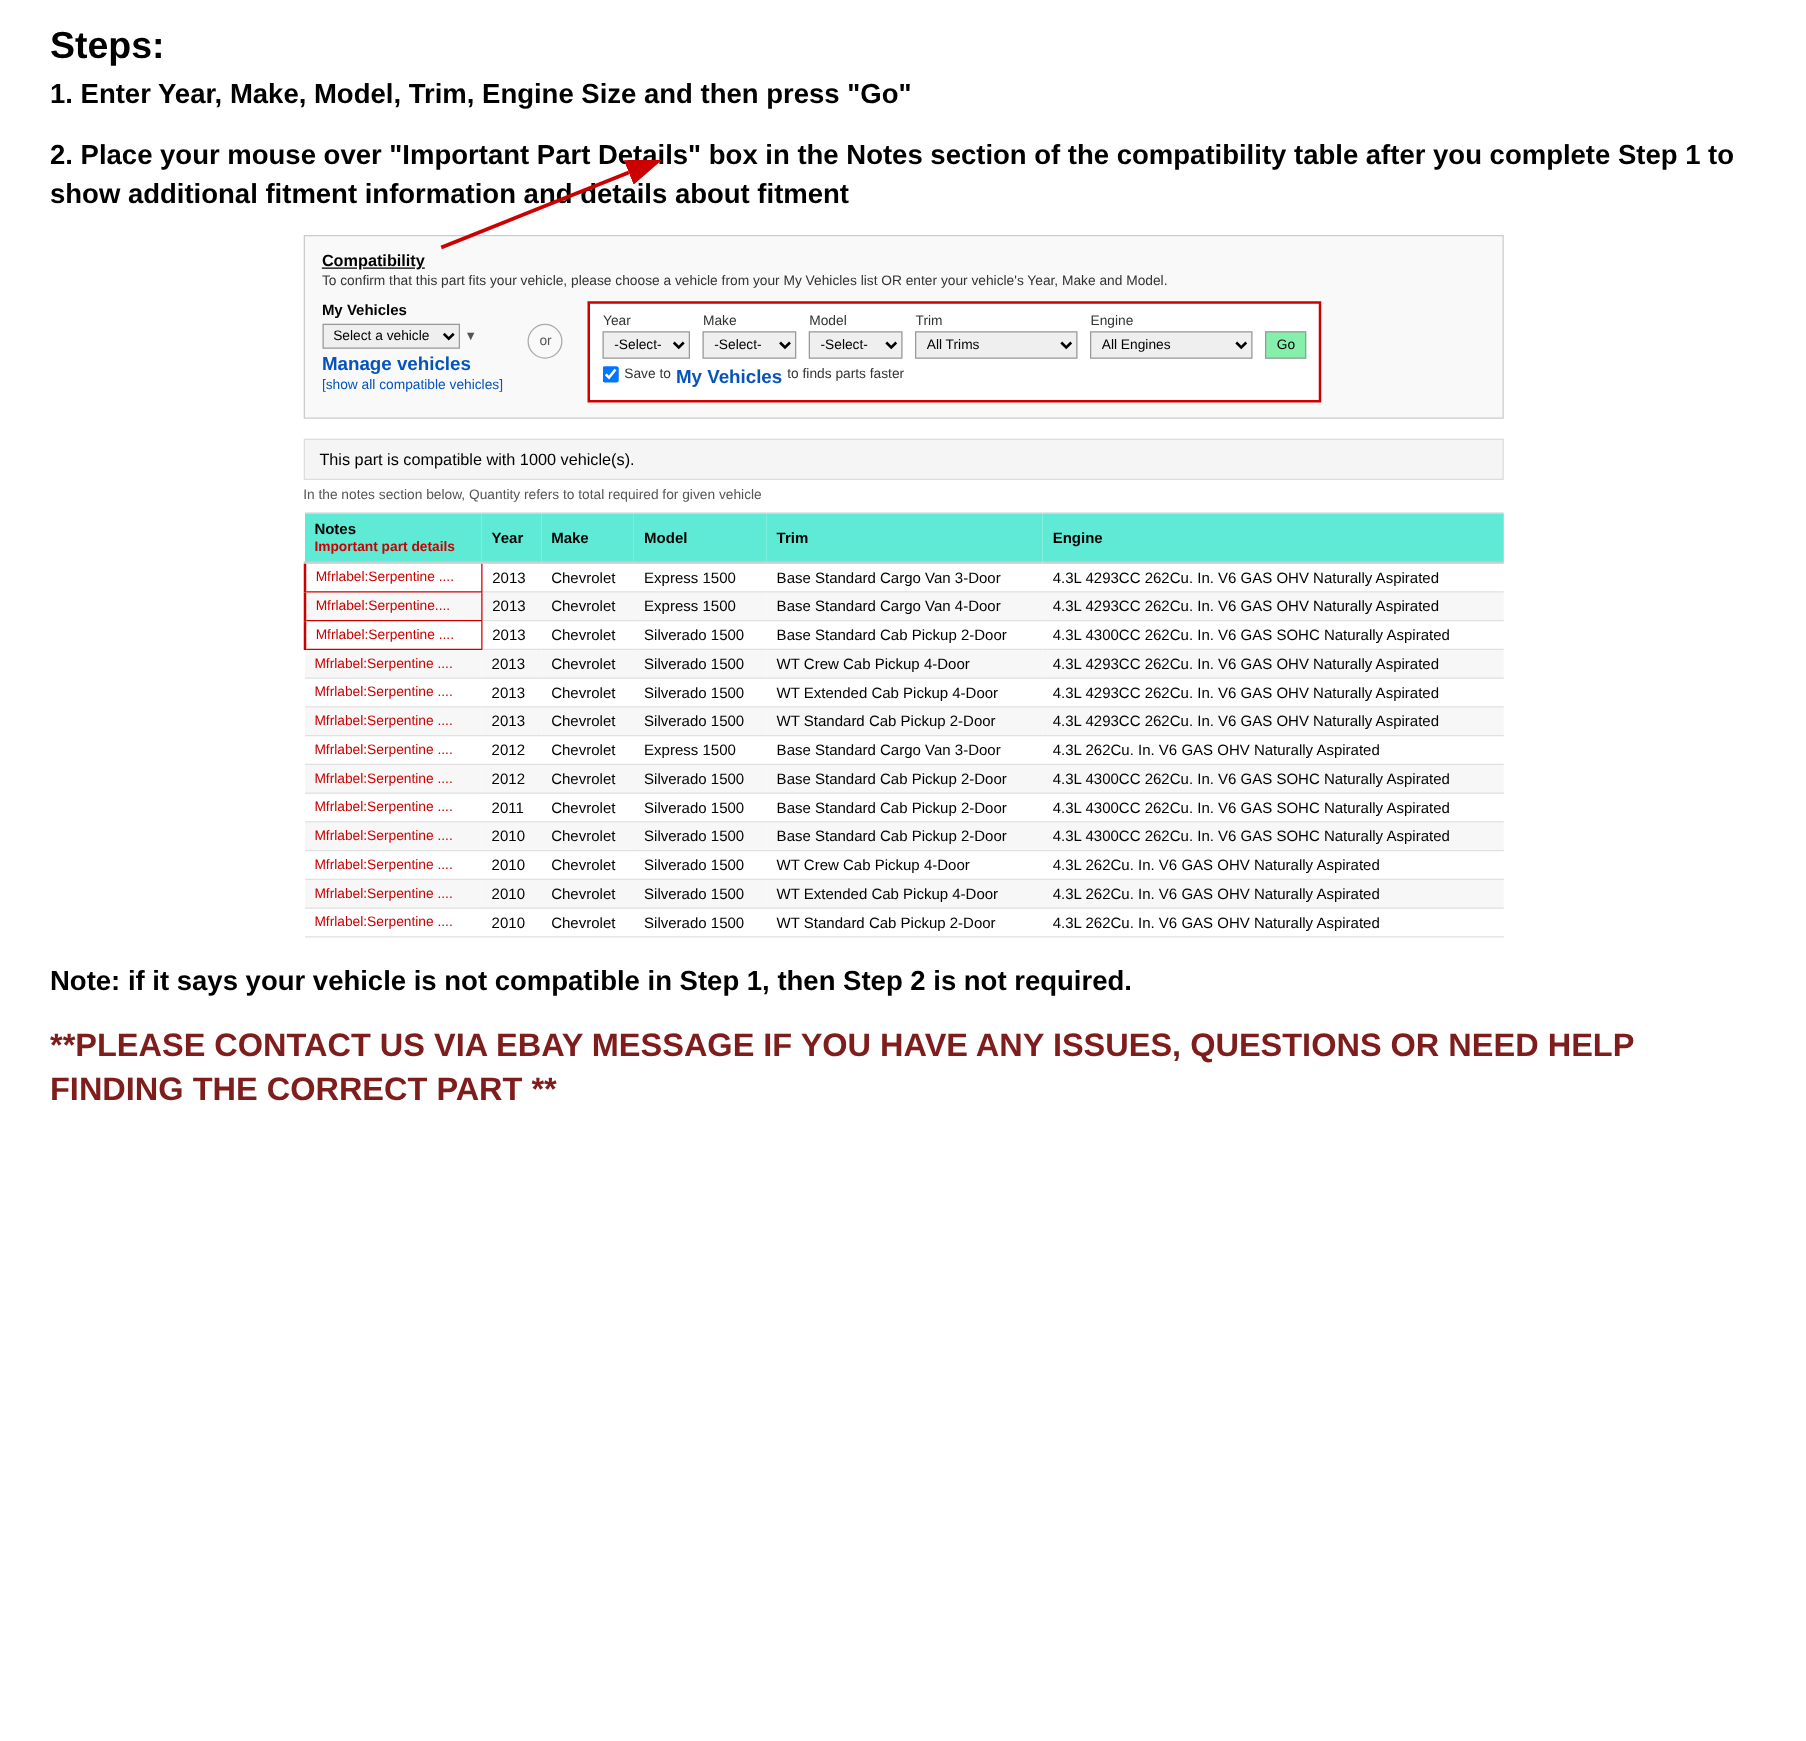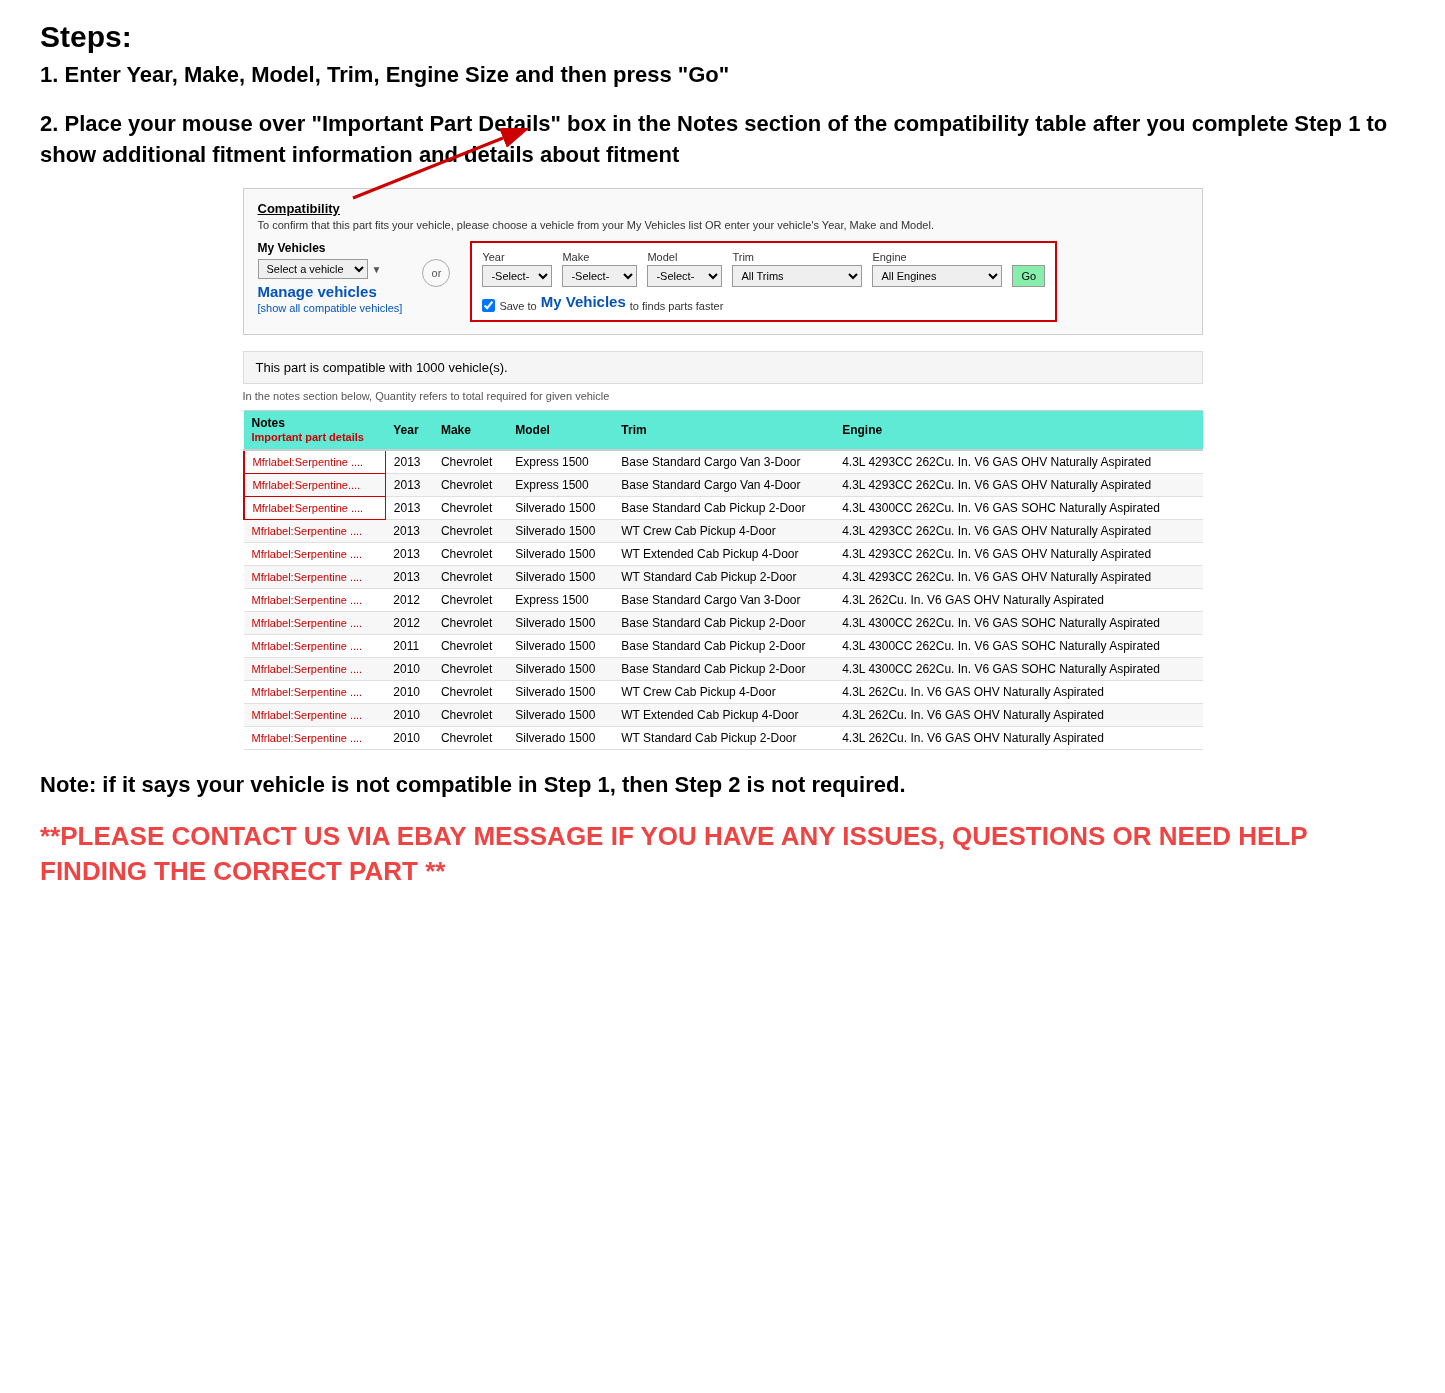--- a/index.html
+++ b/index.html
@@ -166,21 +166,21 @@
       padding: 3px 8px;
       cursor: pointer;
       height: 22px;
       align-self: flex-end;
     }
 
     .save-row {
       font-size: 11px;
       color: #333;
       display: flex;
-      align-items: flex-end;
+      align-items: flex-start;
       gap: 4px;
     }
 
     .save-row a {
       color: #0654ba;
       text-decoration: none;
     }
 
     .compatible-info {
       background: #f5f5f5;
@@ -246,21 +246,21 @@
       font-size: 22px;
       font-weight: bold;
       color: #000;
       margin: 20px 0 18px 0;
       line-height: 1.4;
     }
 
     .contact-text {
       font-size: 26px;
       font-weight: bold;
-      color: #ef4444;
+      color: #7f1d1d;
       line-height: 1.35;
       margin-top: 10px;
     }
 
     .step2-text {
       font-size: 22px;
       font-weight: bold;
       color: #000;
       margin-bottom: 18px;
       line-height: 1.4;

